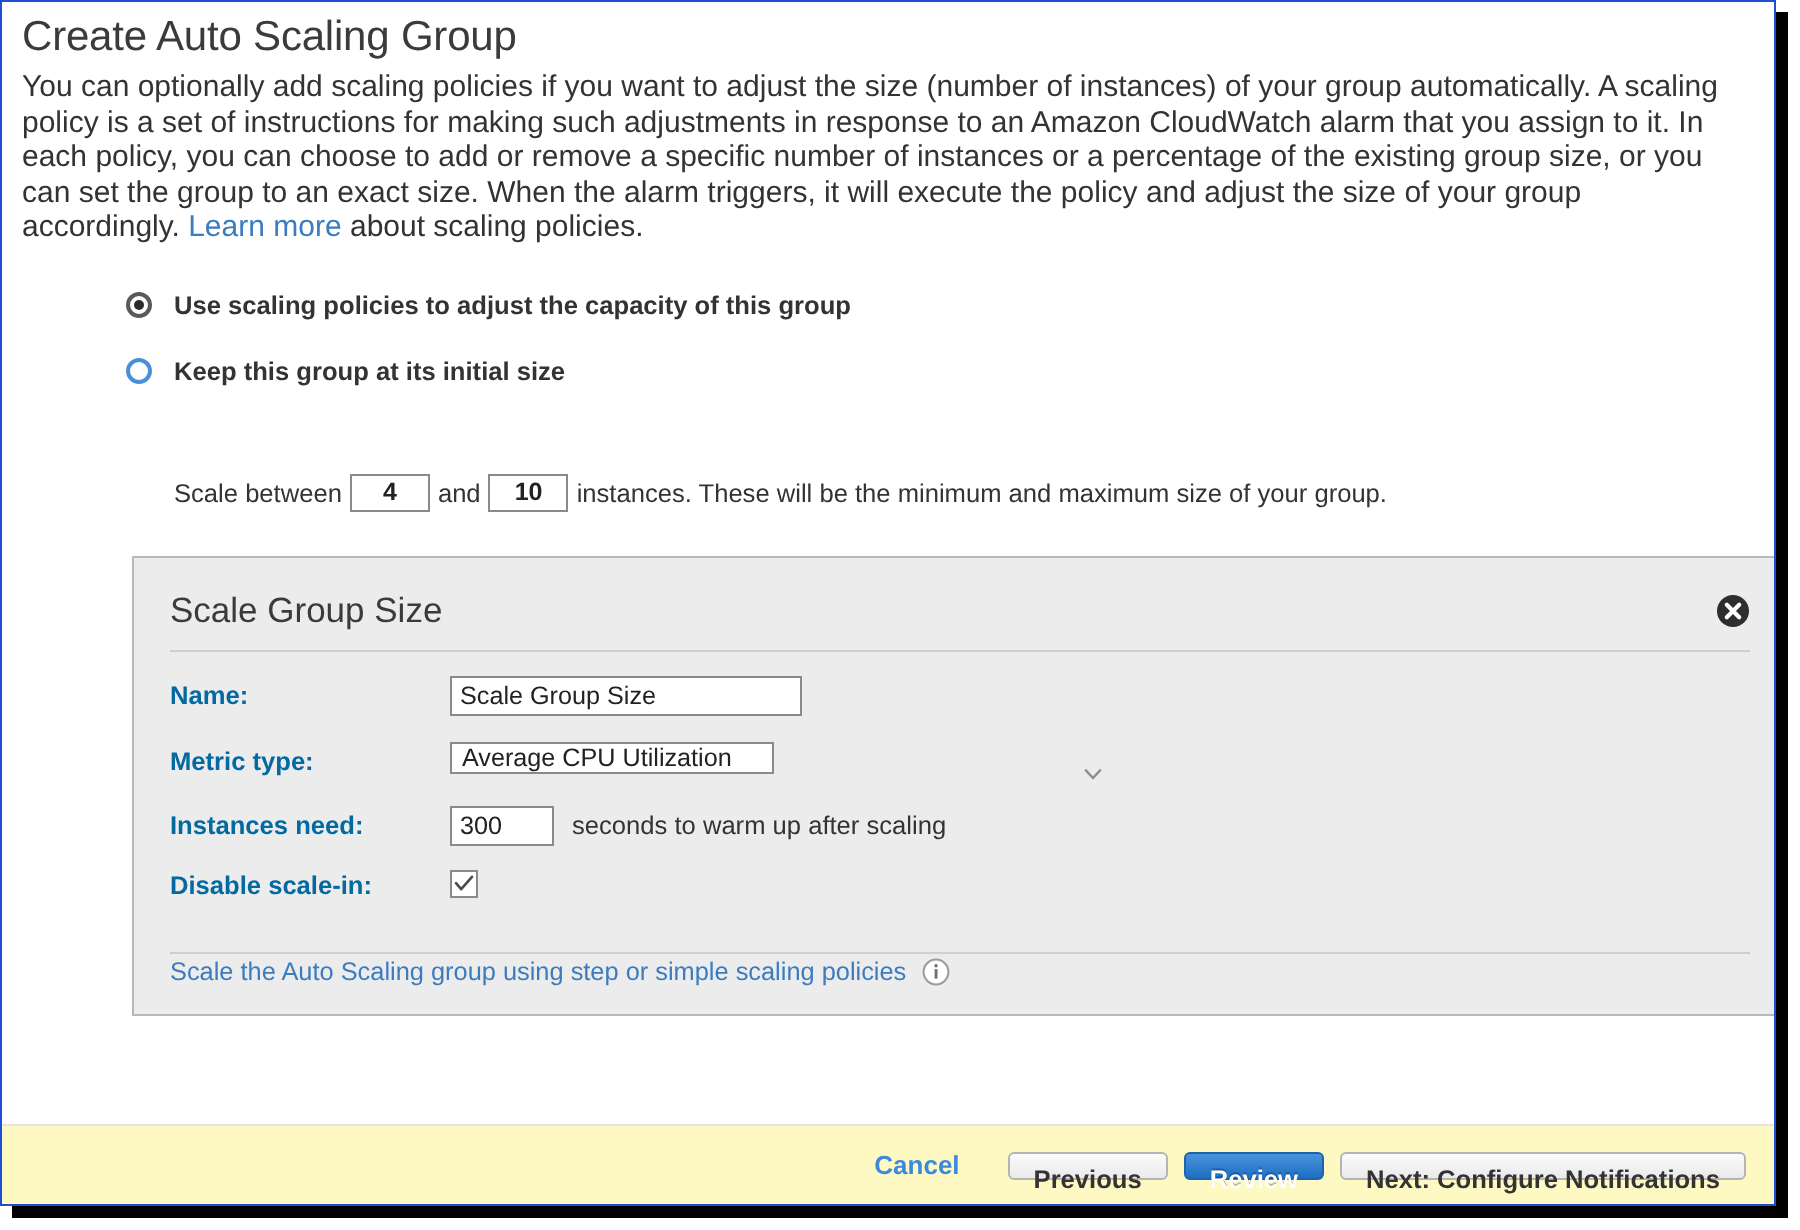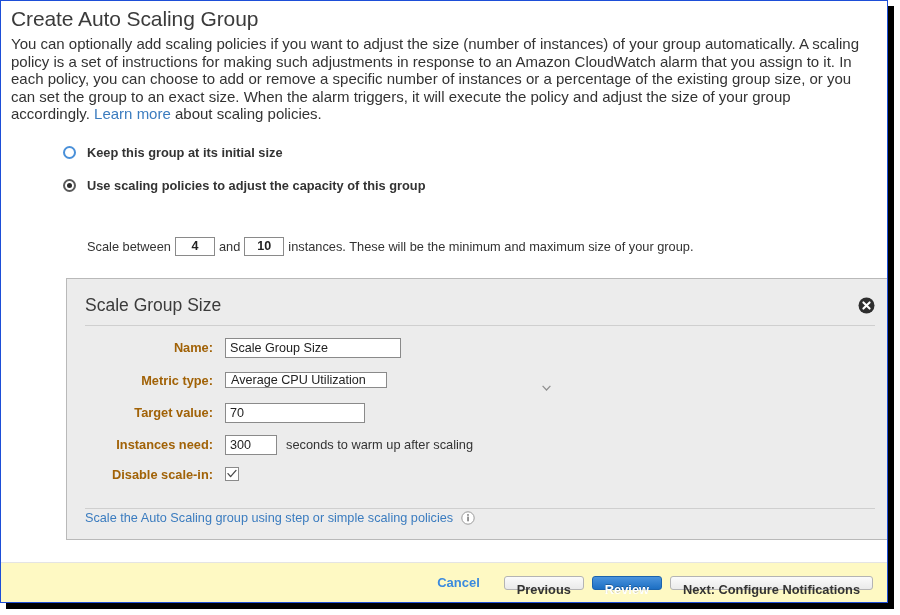--- a/index.html
+++ b/index.html
@@ -155,25 +155,24 @@
   }
 
   .field-row {
     display: flex;
     align-items: center;
     margin-bottom: 12px;
   }
   .field-label {
     width: 128px;
     flex: 0 0 auto;
-    text-align: right;
     padding-right: 12px;
     font-size: 12.8px;
     font-weight: bold;
-    color: #a16207;
+    color: #0369a1;
   }
   .txt-input {
     height: 20px;
     box-sizing: border-box;
     border: 1px solid #8a8a8a;
     background: #ffffff;
     font-family: "Liberation Sans", sans-serif;
     font-size: 12.6px;
     color: #222222;
     padding: 0 4px;
@@ -300,27 +299,27 @@
 <div id="window-frame">
   <div id="page-body">
 
     <h1 class="page-title">Create Auto Scaling Group</h1>
 
     <p class="page-desc"><span>You can optionally add scaling policies if you want to adjust the size (number of instances) of your group automatically. A scaling policy is a set of instructions for making such adjustments in response to an Amazon CloudWatch alarm that you assign to it. In each policy, you can choose to add or remove a specific number of instances or a percentage of the existing group size, or you can set the group to an exact size. When the alarm triggers, it will execute the policy and adjust the size of your group accordingly. </span><a class="inline-link" href="#">Learn more</a><span> about scaling policies.</span></p>
 
     <div class="options">
 
       <div class="option-row">
+        <span class="radio on"></span>
+        <span class="option-label">Use scaling policies to adjust the capacity of this group</span>
+      </div>
+
+      <div class="option-row">
         <span class="radio off"></span>
         <span class="option-label">Keep this group at its initial size</span>
-      </div>
-
-      <div class="option-row">
-        <span class="radio on"></span>
-        <span class="option-label">Use scaling policies to adjust the capacity of this group</span>
       </div>
 
     </div>
 
     <div class="scale-row">
       <span class="txt">Scale between</span>
       <input class="num-box" type="text" value="4" style="">
       <span class="txt">and</span>
       <input class="num-box" type="text" value="10" style="">
       <span class="txt">instances. These will be the minimum and maximum size of your group.</span>
@@ -348,24 +347,20 @@
         <span class="select-wrap">
           <span class="select-box">Average CPU Utilization</span>
           <span class="chev">
             <svg width="9" height="6" viewBox="0 0 9 6">
               <path d="M0.6 0.8 L4.5 5 L8.4 0.8" fill="none" stroke="#8f8f8f" stroke-width="1.2"></path>
             </svg>
           </span>
         </span>
       </div>
 
-      <div class="field-row">
-        <span class="field-label">Target value:</span>
-        <input class="txt-input w-target" type="text" value="70" style="">
-      </div>
 
       <div class="field-row">
         <span class="field-label">Instances need:</span>
         <input class="txt-input w-warm" type="text" value="300" style="">
         <span class="after-text">seconds to warm up after scaling</span>
       </div>
 
       <div class="field-row">
         <span class="field-label">Disable scale-in:</span>
         <span class="checkbox">

